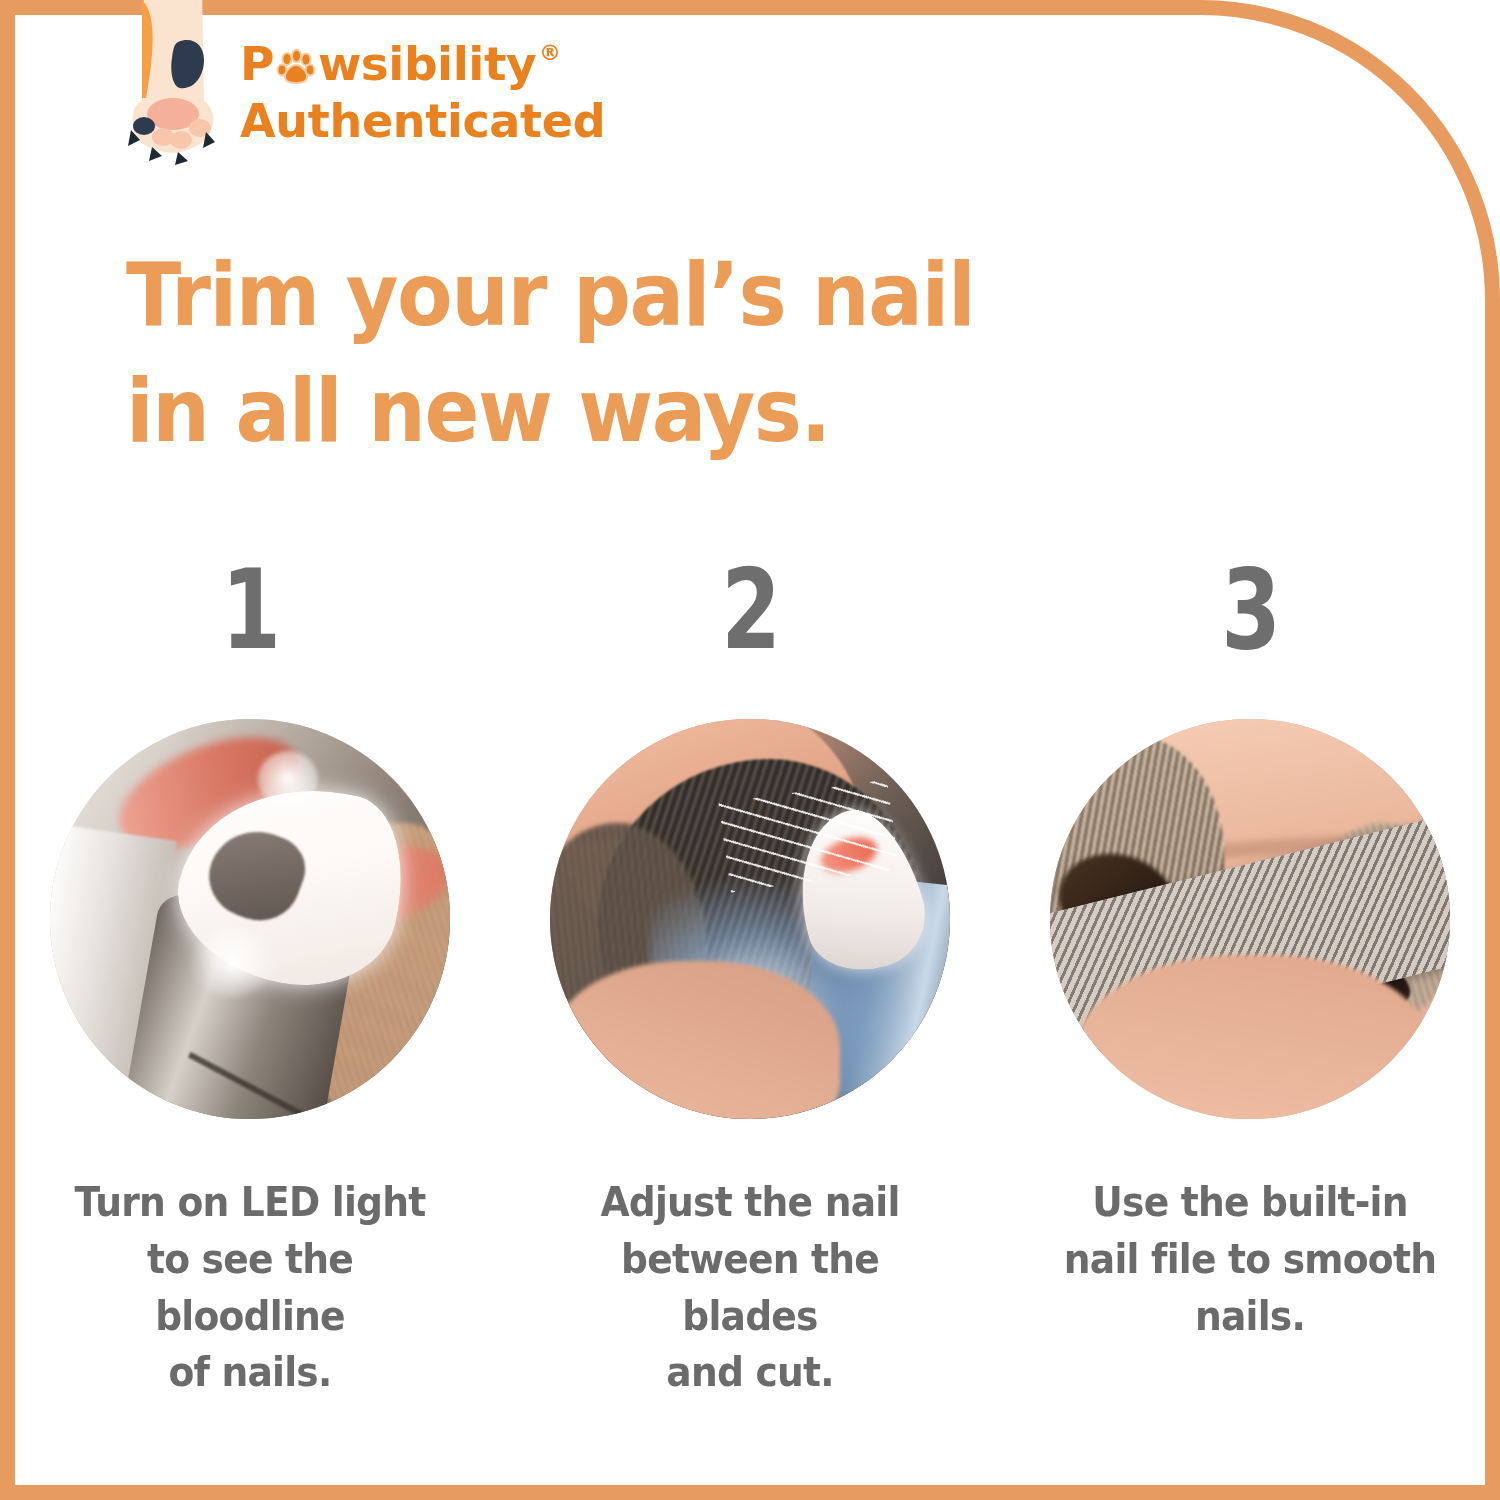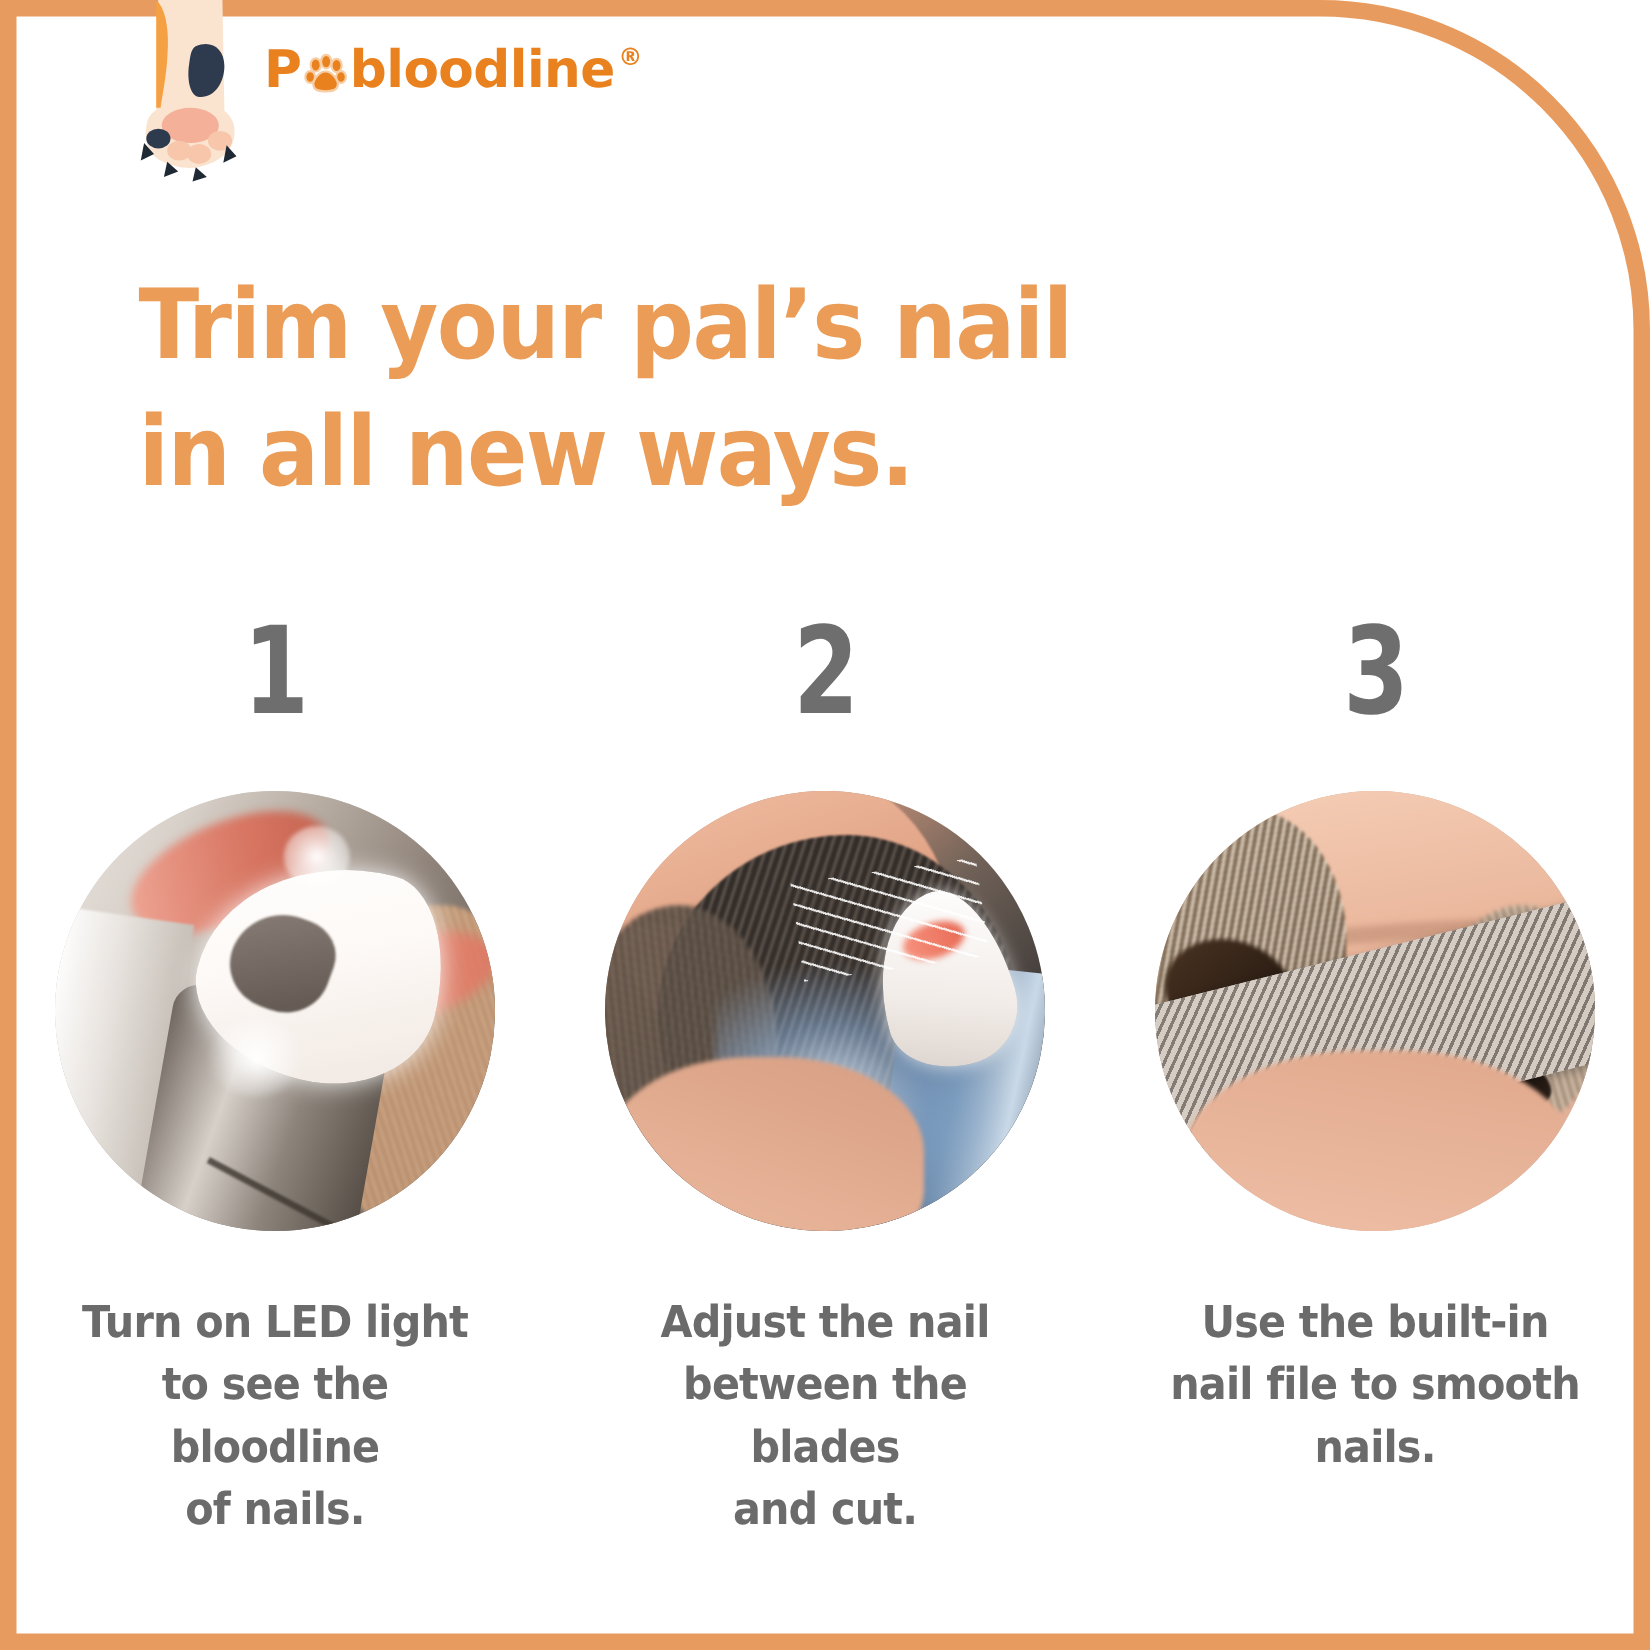--- a/index.html
+++ b/index.html
@@ -301,23 +301,24 @@
             <g fill="#e8811e" stroke="#f7cda3" stroke-width="2">
               <ellipse cx="12" cy="13" rx="4.6" ry="6"></ellipse>
               <ellipse cx="21.5" cy="10" rx="4.6" ry="6.2"></ellipse>
               <ellipse cx="31" cy="13.5" rx="4.6" ry="6"></ellipse>
               <ellipse cx="35" cy="24" rx="4.4" ry="5.4"></ellipse>
               <ellipse cx="7" cy="24" rx="4.4" ry="5.4"></ellipse>
               <path d="M21 19 C27 19 33 27 32 32 C31 37 25 37 21 37 C17 37 11 37 10 32 C9 27 15 19 21 19 Z"></path>
             </g>
           </svg>
         </span>
-        <span>bloodline</span>
+        <span>wsibility</span>
         <span class="reg-mark">®</span>
       </div>
+      <div class="brand-line second">Authenticated</div>
     </div>
   </div>
 
   <div class="headline">Trim your pal’s nail
 in all new ways.</div>
 
   <div class="steps">
 
     <div class="step">
       <div class="step-number">1</div>

